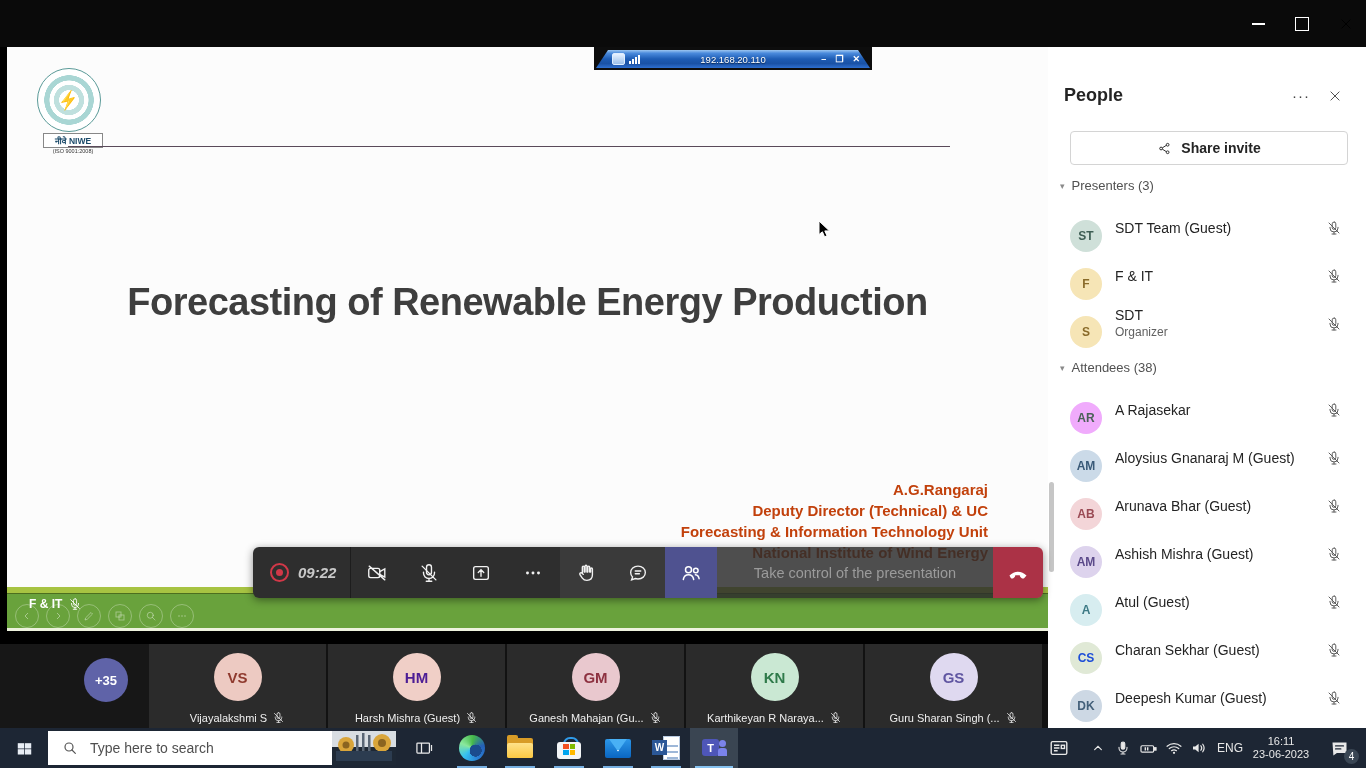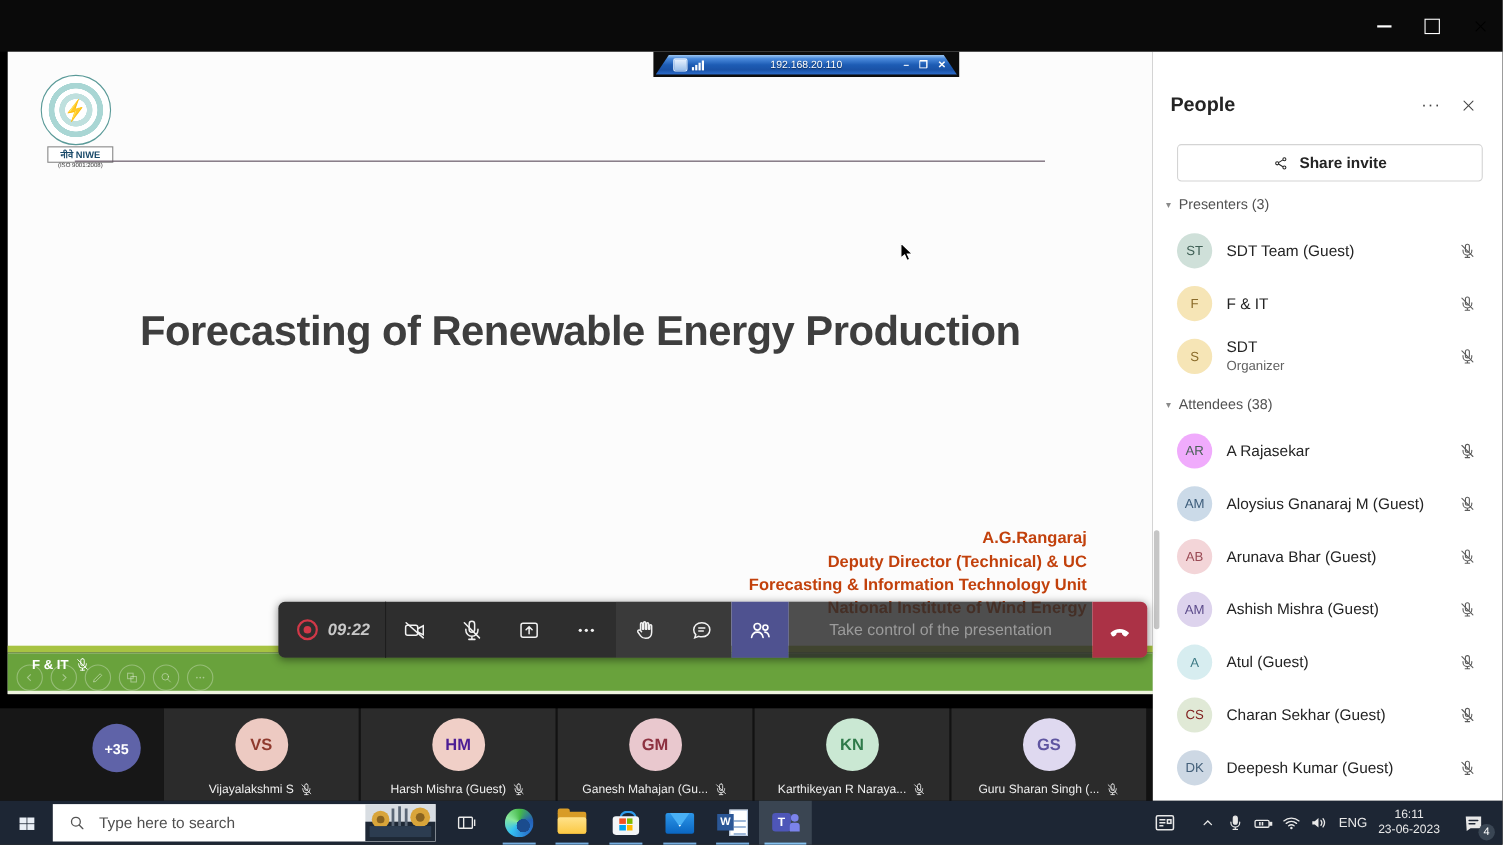--- a/index.html
+++ b/index.html
@@ -86,22 +86,22 @@
   .pp-scroll{position:absolute;left:1px;top:435px;width:5px;height:90px;border-radius:3px;background:#c6c6c6;}
   .pp-title{position:absolute;left:16px;top:38px;font-size:18px;font-weight:700;}
   .pp-dots{position:absolute;right:56px;top:40px;font-size:15px;color:#444;letter-spacing:1px;}
   .pp-close{position:absolute;right:24px;top:42px;color:#444;}
   .pp-share{position:absolute;left:22px;right:18px;top:84px;height:32px;border:1px solid #d4d4d4;border-radius:4px;
      display:flex;align-items:center;justify-content:center;gap:9px;font-size:14px;font-weight:600;background:#fff;}
   .pp-sec{position:absolute;left:12px;display:flex;align-items:center;gap:7px;font-size:13px;color:#515151;}
   .pp-sec .chev{color:#8a8a8a;font-size:9px;}
   .pp-list{position:absolute;left:0;right:0;}
   .p-row{position:relative;height:48px;}
-  .p-avatar{position:absolute;left:22px;top:8px;width:32px;height:32px;border-radius:50%;
-     display:flex;align-items:center;justify-content:center;font-size:12px;font-weight:400;}
+  .p-avatar{position:absolute;left:22px;top:16px;width:32px;height:32px;border-radius:50%;
+     display:flex;align-items:center;justify-content:center;font-size:12px;font-weight:700;}
   .p-nameblock{position:absolute;left:67px;top:50%;transform:translateY(-50%);line-height:17px;}
   .p-name{font-size:14px;color:#242424;}
   .p-role{font-size:12px;color:#616161;}
   .p-mic{position:absolute;right:24px;top:16px;color:#5c5c5c;}
 
   
   .taskbar{left:0;top:728px;width:1366px;height:40px;background:#1d2634;}
   .tb-start{position:absolute;left:0;top:0;width:48px;height:40px;display:flex;align-items:center;justify-content:center;}
   .search-box{position:absolute;left:48px;top:3px;width:348px;height:34px;background:#fff;display:flex;align-items:center;}
   .search-box svg{margin-left:14px;flex:none;}
@@ -598,21 +598,21 @@
     <div class="p-nameblock">
       <div class="p-name">Atul (Guest)</div>
 
     </div>
     <svg class="p-mic" width="16" height="16">
           <use href="#ic-mic-off"></use>
         </svg>
   </div>
       <div class="p-row">
     <div class="p-avatar" style="background: rgb(224, 233, 214);">
-      <span style="color: #7f1d1d;">CS</span>
+      <span style="color: #1d4ed8;">CS</span>
     </div>
     <div class="p-nameblock">
       <div class="p-name">Charan Sekhar (Guest)</div>
 
     </div>
     <svg class="p-mic" width="16" height="16">
           <use href="#ic-mic-off"></use>
         </svg>
   </div>
       <div class="p-row">

